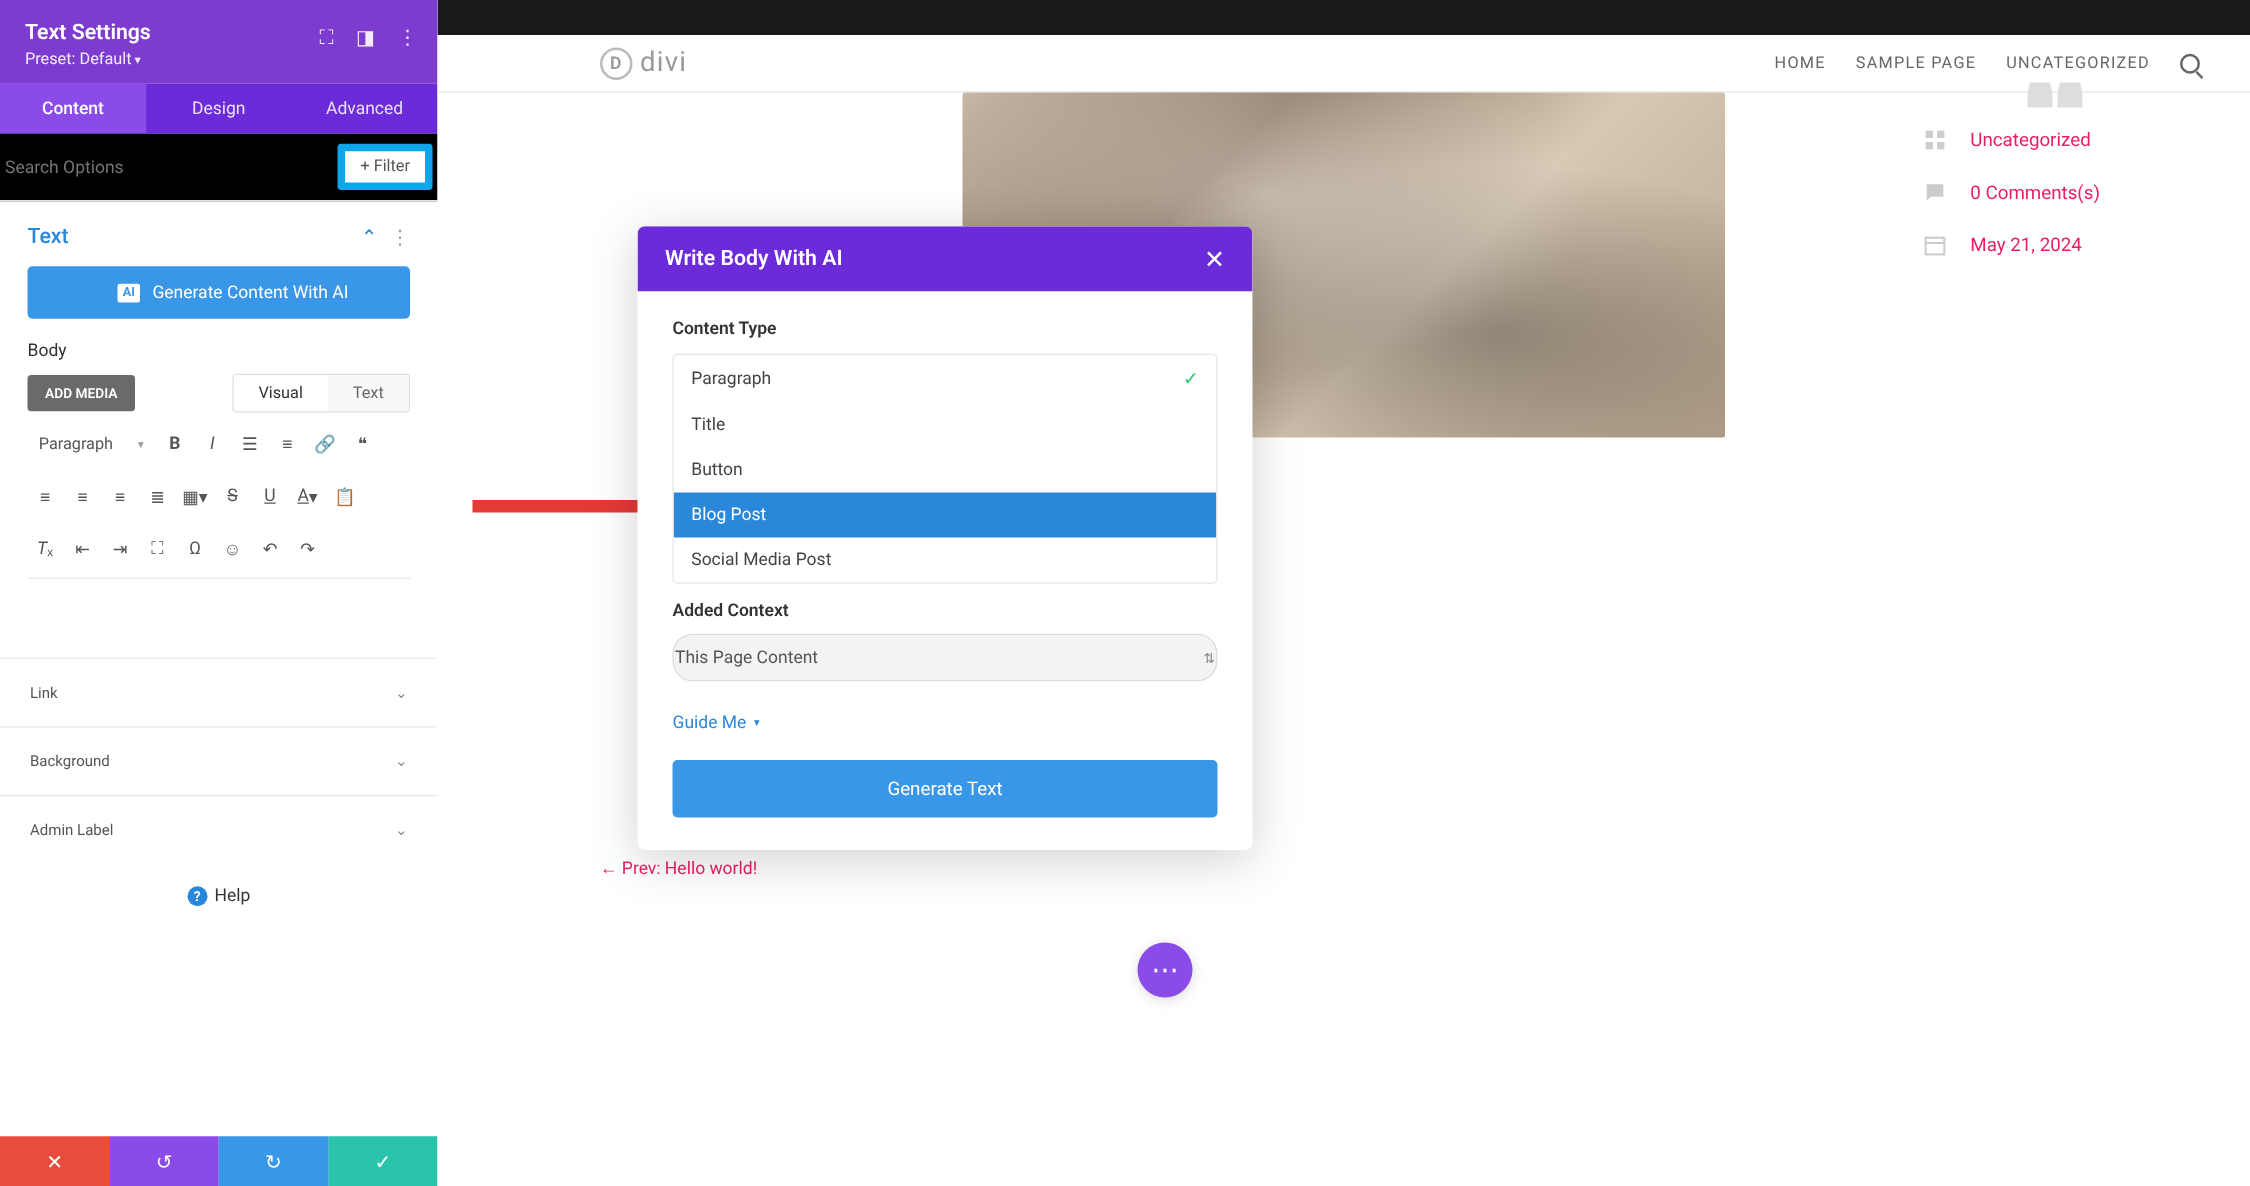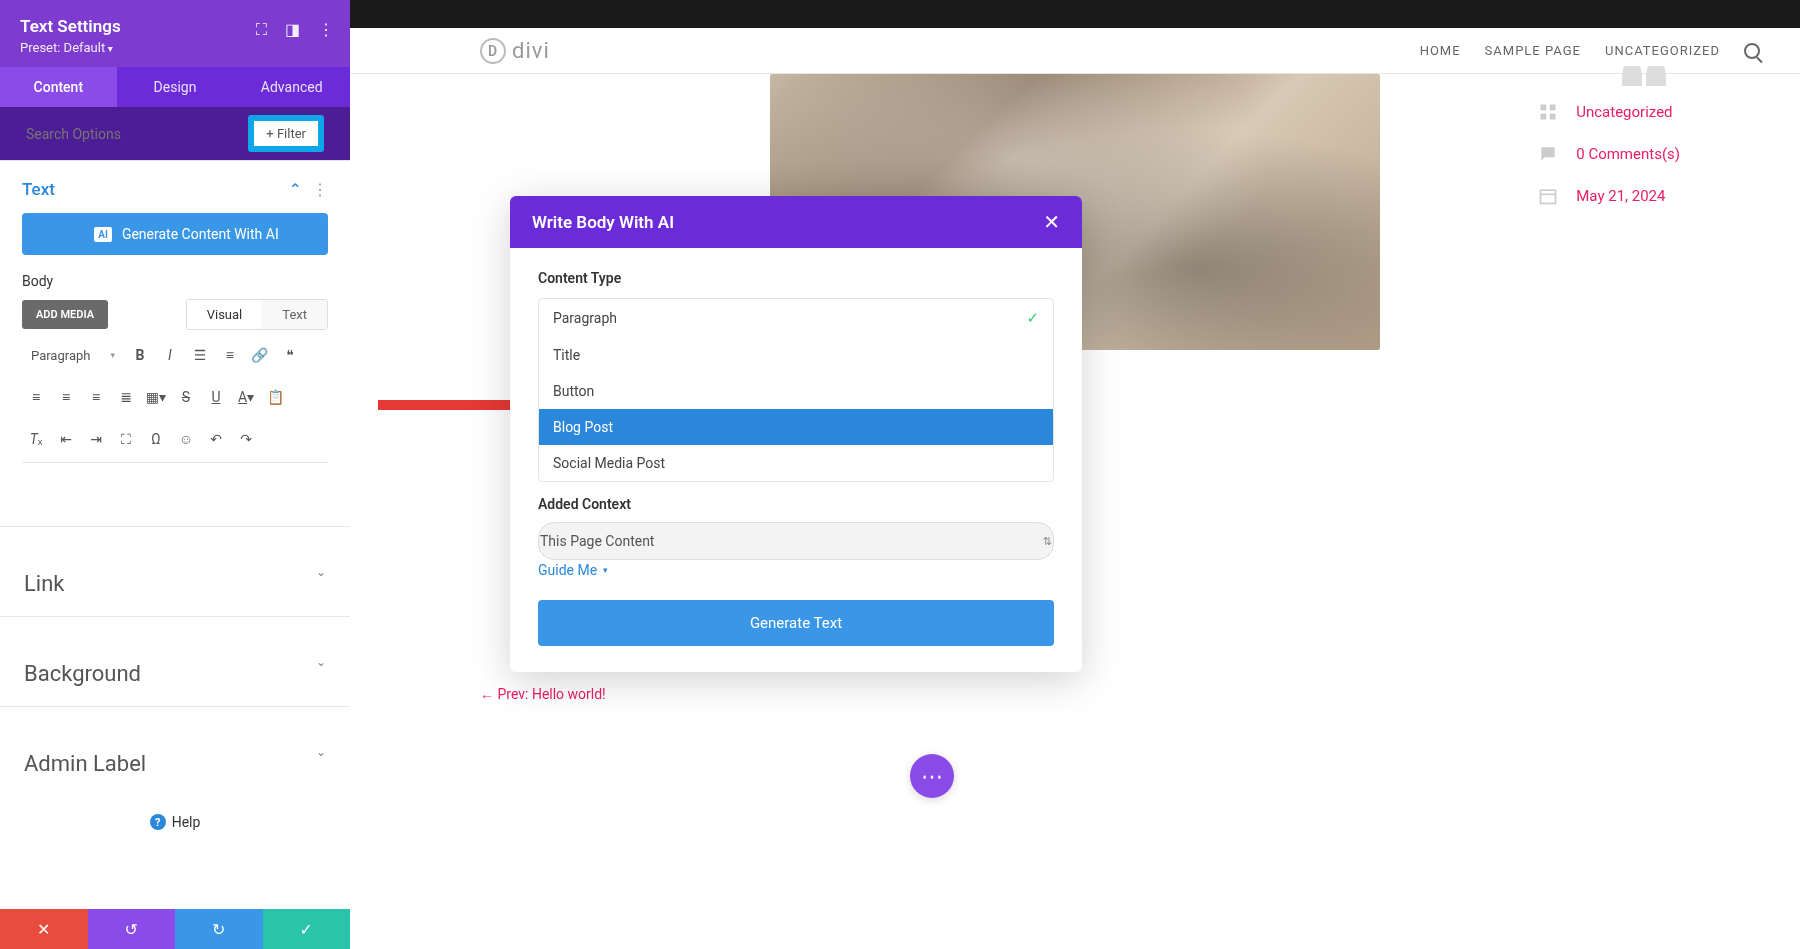--- a/index.html
+++ b/index.html
@@ -12,21 +12,21 @@
 .sidebar { position: absolute; top: 0; left: 0; width: 350px; height: 100%; background: #fff; display: flex; flex-direction: column; justify-content: flex-end; }
 .sidebar-header { background: #7e3bd0; color: #fff; padding: 16px 20px 12px; position: relative; }
 .sidebar-title { font-size: 17px; font-weight: 600; }
 .sidebar-preset { font-size: 13px; margin-top: 4px; opacity: 0.9; }
 .sidebar-preset::after { content: ' ▾'; font-size: 10px; }
 .sidebar-header-icons { position: absolute; top: 20px; right: 16px; display: flex; gap: 18px; }
 .sidebar-header-icons span { cursor: pointer; opacity: 0.9; font-size: 16px; }
 .tabs { display: flex; background: #6c2bd9; }
 .tab { flex: 1; text-align: center; padding: 12px 0; color: #fff; font-size: 14px; cursor: pointer; opacity: 0.85; }
 .tab.active { background: #8b4be8; opacity: 1; font-weight: 500; }
-.search-row { display: flex; align-items: center; background: #4c1d95; padding: 8px 26px; border-bottom: 1px solid #e5e5e5; }
+.search-row { display: flex; align-items: center; background: #000000; padding: 8px 4px; border-bottom: 1px solid #e5e5e5; }
 .search-input { flex: 1; border: none; background: transparent; font-size: 14px; color: #888; outline: none; }
 .filter-btn { background: #fff; border: 6px solid #0ea5e9; padding: 5px 12px; font-size: 13px; color: #555; cursor: pointer; border-radius: 3px; }
 .filter-btn::before { content: '+ '; }
 .section { padding: 18px 22px 4px; }
 .section-head { display: flex; align-items: center; justify-content: space-between; margin-bottom: 14px; }
 .section-title { font-size: 17px; color: #2b87da; font-weight: 500; }
 .section-toggle { color: #2b87da; cursor: pointer; display: flex; gap: 10px; align-items: center; }
 .section-toggle .dots { color: #999; }
 .gen-btn { width: 100%; background: #3a97e8; color: #fff; border: none; padding: 13px; font-size: 14px; border-radius: 4px; cursor: pointer; display: flex; align-items: center; justify-content: center; gap: 10px; }
 .gen-btn .ai-badge { background: #fff; color: #3a97e8; font-size: 10px; font-weight: 700; padding: 2px 4px; border-radius: 2px; margin-left: 23px; }
@@ -35,21 +35,21 @@
 .add-media { background: #6a6a6a; color: #fff; border: none; padding: 8px 14px; font-size: 11px; font-weight: 600; cursor: pointer; border-radius: 3px; }
 .vt-tabs { margin-left: auto; display: flex; border: 1px solid #ddd; border-radius: 3px; overflow: hidden; }
 .vt-tab { padding: 7px 20px; font-size: 13px; color: #666; cursor: pointer; background: #f8f8f8; }
 .vt-tab.active { background: #fff; color: #333; }
 .toolbar { display: flex; flex-wrap: wrap; gap: 2px; align-items: center; padding: 6px 0; margin-bottom: 4px; }
 .tb-item { width: 28px; height: 26px; display: flex; align-items: center; justify-content: center; color: #555; cursor: pointer; font-size: 14px; }
 .tb-para { display: flex; align-items: center; padding: 0 8px; font-size: 13px; color: #555; border: 1px solid transparent; }
 .tb-para::after { content: '▾'; margin-left: 20px; font-size: 9px; color: #999; }
 .editor-area { min-height: 60px; border-top: 1px solid #e5e5e5; }
 .collapse-section { padding: 20px 24px; border-top: 1px solid #e8e8e8; display: flex; justify-content: space-between; align-items: center; cursor: pointer; }
-.collapse-title { font-size: 22px; color: #555; margin-top: 24px; }
+.collapse-title { font-size: 12px; color: #555; }
 .collapse-arrow { color: #888; font-size: 12px; }
 .help-link { text-align: center; padding: 18px; color: #333; font-size: 14px; display: flex; justify-content: center; align-items: center; gap: 6px; }
 .help-link .q { display:inline-flex; width:16px; height:16px; border-radius:50%; background:#2b87da; color:#fff; font-size:11px; align-items:center; justify-content:center; font-weight:700; }
 .bottom-actions { margin-top: auto; display: flex; height: 40px; }
 .ba { flex: 1; display: flex; align-items: center; justify-content: center; color: #fff; cursor: pointer; font-size: 16px; }
 .ba-red { background: #e74c3c; }
 .ba-purple { background: #8b4be8; }
 .ba-blue { background: #3a97e8; }
 .ba-green { background: #29c4a9; }
 
@@ -68,32 +68,32 @@
 .post-meta { position: absolute; right: 120px; top: 28px; display: flex; flex-direction: column; gap: 22px; }
 .meta-item { display: flex; align-items: center; gap: 18px; color: #e91e63; font-size: 15px; }
 .meta-icon { width: 20px; height: 20px; color: #bbb; }
 .avatar-nav { position: absolute; right: 134px; top: -8px; display:flex; gap:4px; }
 .avnav { width:20px; height:20px; background:#ddd; border-radius:3px 3px 0 0 / 14px 14px 0 0; transform: rotate(0); }
 .avnav:first-child { transform: scaleX(-1); }
 .prev-link { position: absolute; left: 130px; top: 612px; color: #e91e63; font-size: 14px; text-decoration: none; }
 .fab { position: absolute; left: 560px; top: 680px; width: 44px; height: 44px; border-radius: 50%; background: #8b4be8; display:flex; align-items:center; justify-content:center; color:#fff; font-size:22px; cursor:pointer; box-shadow: 0 2px 10px rgba(0,0,0,0.15); }
 
 
-.modal { position: absolute; left: 510px; top: 196px; width: 572px; background: #fff; border-radius: 6px; box-shadow: 0 8px 40px rgba(0,0,0,0.18); overflow: hidden; }
+.modal { position: absolute; left: 510px; top: 181px; width: 492px; background: #fff; border-radius: 6px; box-shadow: 0 8px 40px rgba(0,0,0,0.18); overflow: hidden; }
 .modal-head { background: #6c2bd9; color: #fff; padding: 14px 22px; display: flex; justify-content: space-between; align-items: center; }
 .modal-title { font-size: 17px; font-weight: 600; }
 .modal-close { cursor: pointer; font-size: 20px; }
 .modal-body { padding: 22px 28px 26px; }
 .ct-label { font-size: 14px; font-weight: 600; color: #333; margin-bottom: 12px; }
 .ct-list { border: 1px solid #e5e5e5; border-radius: 4px; overflow: hidden; margin-bottom: 14px; }
 .ct-item { padding: 10px 14px; font-size: 14px; color: #444; cursor: pointer; display: flex; justify-content: space-between; align-items: center; }
 .ct-item.selected { background: #2b87da; color: #fff; }
 .ct-item .check { color: #2ecc71; font-size: 15px; }
 .ac-label { font-size: 14px; font-weight: 600; color: #333; margin-bottom: 10px; }
-.ac-select { width: 100%; padding: 10px 1px; border: 1px solid #ddd; border-radius: 16px; background: #f3f3f3; font-size: 14px; color: #555; display:flex; justify-content:space-between; align-items:center; cursor:pointer; }
+.ac-select { width: 100%; padding: 10px 1px; border: 1px solid #ddd; border-radius: 16px; background: #f3f3f3; font-size: 14px; color: #555; display:flex; justify-content:space-between; align-items:center; cursor:pointer; margin-bottom: 22px; }
 .ac-select::after { content:'⇅'; font-size:11px; color:#888; }
 .guide { color: #2b87da; font-size: 14px; cursor: pointer; margin-bottom: 22px; display:inline-flex; gap:6px; align-items:center; }
 .guide::after { content:'▾'; font-size:9px; }
 .gen-text-btn { width: 100%; background: #3a97e8; color: #fff; border: none; padding: 14px; font-size: 15px; border-radius: 4px; cursor: pointer; }
 
 
 .arrow { position: absolute; left: 378px; top: 390px; width: 175px; height: 24px; }
 .arrow-line { position:absolute; top:10px; left:0; width:145px; height:10px; background:#e53935; }
 .arrow-head { position:absolute; top:-3px; right:0; width:0; height:0; border-left:30px solid #e53935; border-top:18px solid transparent; border-bottom:18px solid transparent; }
 

